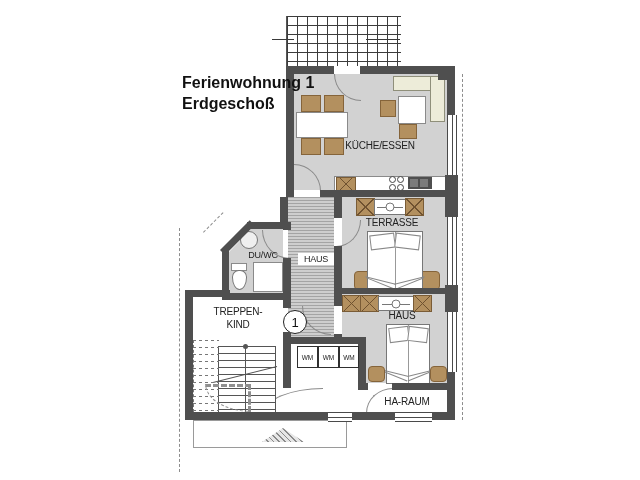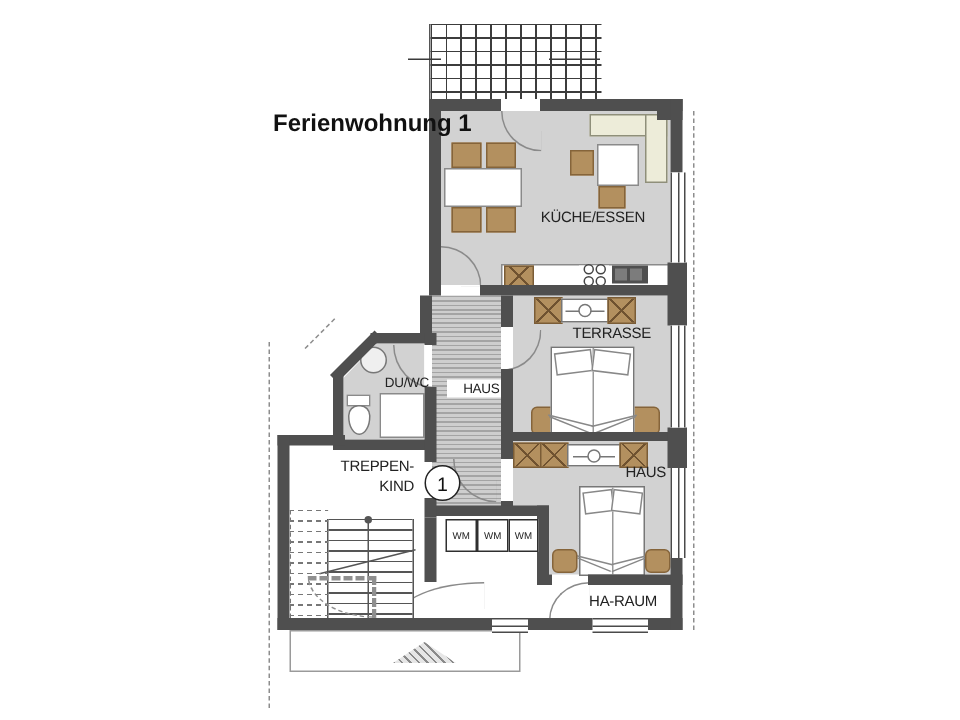--- a/index.html
+++ b/index.html
@@ -78,32 +78,33 @@
     -webkit-mask-image:repeating-linear-gradient(90deg,#000 0 3px,transparent 3px 6px);
             mask-image:repeating-linear-gradient(90deg,#000 0 3px,transparent 3px 6px);}
   
   .porch{position:absolute;background:#fff;border:1px solid #9a9a9a;z-index:0;}
   .porchtri{position:absolute;z-index:1;
     clip-path:polygon(50% 0,100% 100%,0 100%);
     background:repeating-linear-gradient(45deg,#8a8a8a 0 1px,#e6e6e6 1px 4px);}
   
   .title{position:absolute;font-size:16px;font-weight:600;line-height:21px;color:#111;z-index:4;}
   .rlabel{position:absolute;font-size:10px;line-height:12px;letter-spacing:-0.2px;
-    color:#222;text-align:right;z-index:4;white-space:nowrap;}
+    color:#222;text-align:center;z-index:4;white-space:nowrap;}
   .rlabel.boxed{background:#fff;padding:0 1px;}
   .circle1{position:absolute;border:1.5px solid #222;border-radius:50%;background:#fff;z-index:6;
     display:flex;align-items:center;justify-content:center;font-size:13px;color:#111;}
 </style>
 </head>
 <body>
 
 <div class="plan">
 
   <div class="title" style="left:165px;top:72px;margin-left:17px;">
     <div>Ferienwohnung 1</div>
+    <div>Erdgeschoß</div>
   </div>
 
   <div class="terrgrid" style="left:286px;top:16px;width:114px;height:50px;"></div>
   <div class="terrline" style="left:272px;top:39px;width:22px;"></div>
   <div class="terrline" style="left:366px;top:39px;width:34px;"></div>
 
   <div class="floor" style="left:294px;top:74px;width:153px;height:116px;"></div>
   <div class="floor" style="left:342px;top:197px;width:105px;height:91px;"></div>
   <div class="floor" style="left:342px;top:294px;width:105px;height:89px;"></div>
   <div class="flurhatch" style="left:288px;top:197px;width:46px;height:141px;"></div>

